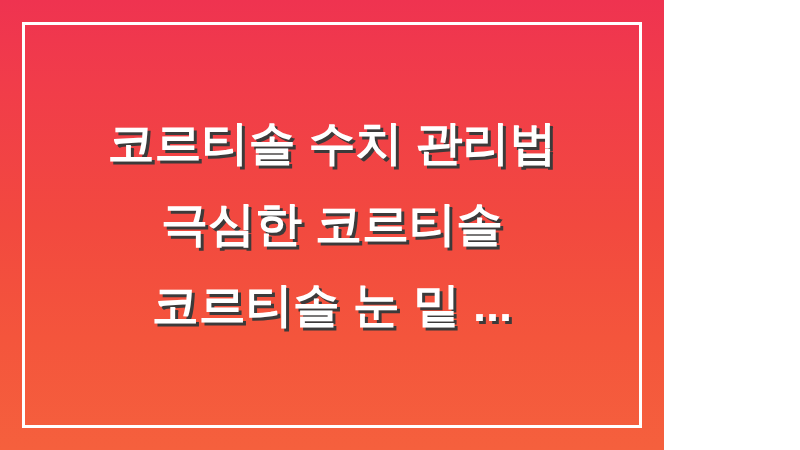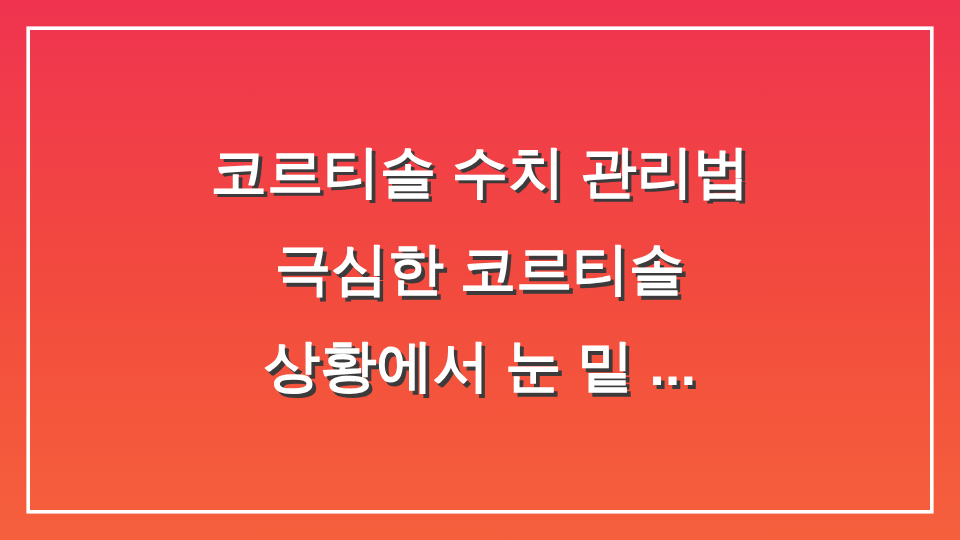--- a/index.html
+++ b/index.html
@@ -3,21 +3,21 @@
 <meta charset="utf-8">
 <style>
   html, body {
     margin: 0;
     padding: 0;
     background: #ffffff;
   }
 
   #card {
     position: relative;
-    width: 800px;
+    width: 664px;
     height: 450px;
     overflow: hidden;
     font-family: "Liberation Sans", "DejaVu Sans", sans-serif;
     background: linear-gradient(180deg,
                 #ef3350 0%,
                 #f13c4a 18%,
                 #f2493f 50%,
                 #f4553c 75%,
                 #f5603d 100%);
   }
@@ -62,16 +62,16 @@
 </head>
 <body>
 
 <div id="card">
 
   <div id="frame"></div>
 
   <div id="title-block">
     <div class="title-line">코르티솔 수치 관리법</div>
     <div class="title-line">극심한 코르티솔</div>
-    <div class="title-line">상황에서 눈 밑 ...</div>
+    <div class="title-line">코르티솔 눈 밑 ...</div>
   </div>
 
 </div>
 
 </body></html>

